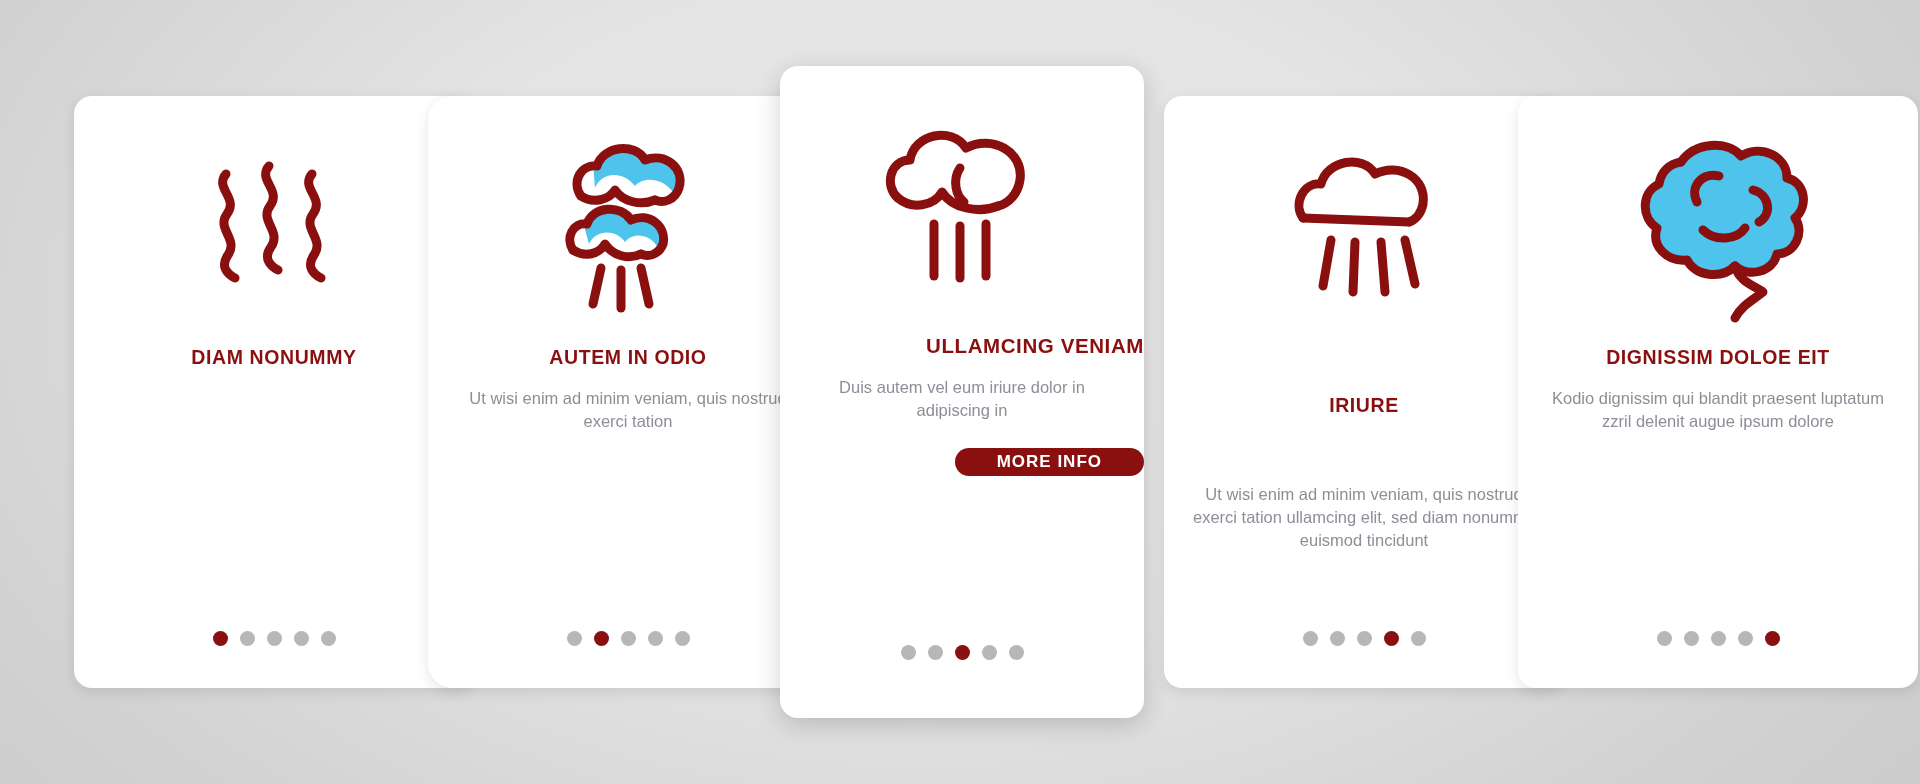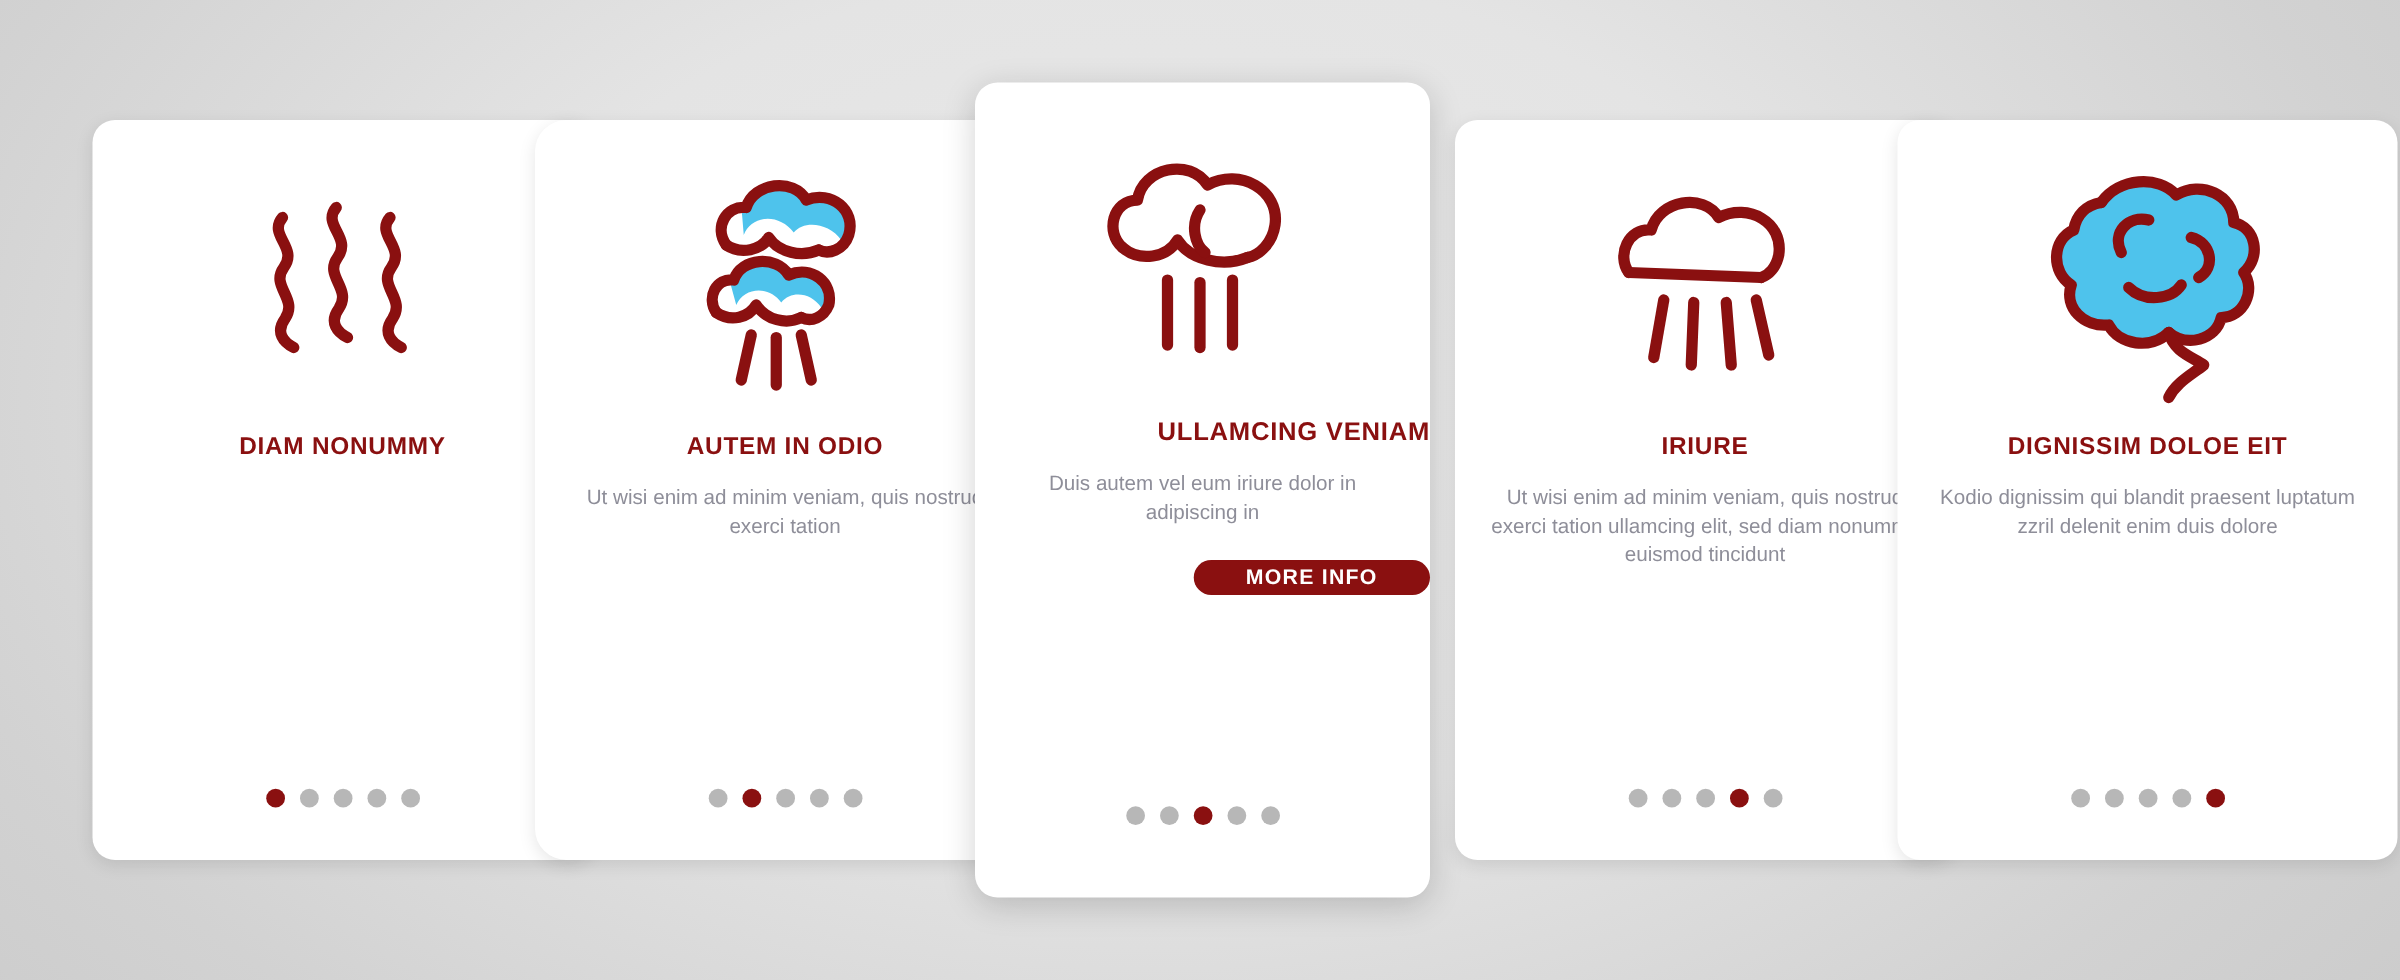--- a/index.html
+++ b/index.html
@@ -44,21 +44,21 @@
   }
   .card.featured {
     top: 66px;
     width: 364px;
     height: 652px;
     box-shadow: 0 6px 26px rgba(0,0,0,0.18);
   }
   .c1 { left: 74px; }
   .c2 { left: 428px; border-radius: 25px; }
   .c3 { left: 780px; align-items: flex-end; }
-  .c4 { left: 1164px; }
+  .c4 { left: 1164px; gap: 48px; }
   .c5 { left: 1518px; }
 
   .icon-wrap {
     height: 250px;
     display: flex;
     align-items: center;
     justify-content: center;
     width: 100%;
   }
   .card.featured .icon-wrap { height: 268px; }
@@ -239,21 +239,21 @@
             <path d="M78 56 C 92 36, 124 34, 138 50 C 158 38, 184 50, 184 72 C 202 76, 206 100, 192 112 C 202 126, 192 148, 174 148 C 170 166, 146 172, 132 160"></path>
             <path d="M78 56 C 66 58, 58 66, 56 78 C 38 86, 38 112, 54 122 C 48 140, 64 156, 84 154 C 92 170, 118 174, 132 160"></path>
             <path d="M132 160 C 136 176, 152 180, 160 186 C 150 194, 138 200, 132 212"></path>
             <path d="M94 96 C 86 80, 100 66, 116 70"></path>
             <path d="M150 84 C 166 88, 170 108, 156 116"></path>
             <path d="M100 124 C 112 136, 134 134, 142 122"></path>
           </g>
         </svg>
       </div>
       <div class="card-title">DIGNISSIM DOLOE EIT</div>
-      <div class="card-body">Kodio dignissim qui blandit praesent luptatum zzril delenit enim duis dolore</div>
+      <div class="card-body">Kodio dignissim qui blandit praesent luptatum zzril delenit augue ipsum dolore</div>
       <div class="spacer"></div>
       <div class="dots">
         <span class="dot"></span>
         <span class="dot"></span>
         <span class="dot"></span>
         <span class="dot"></span>
         <span class="dot active"></span>
       </div>
     </div>
 

